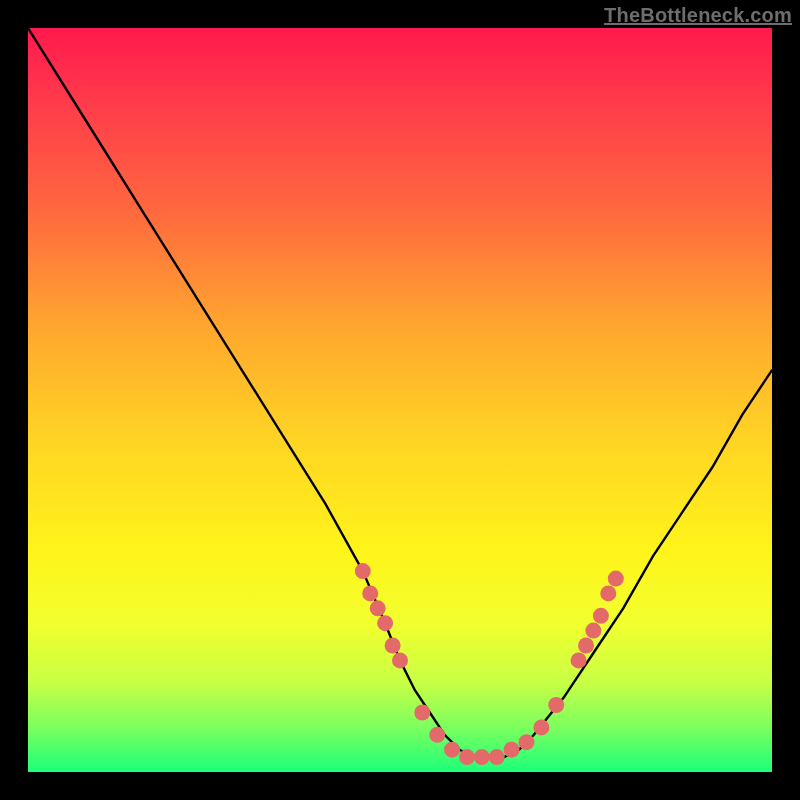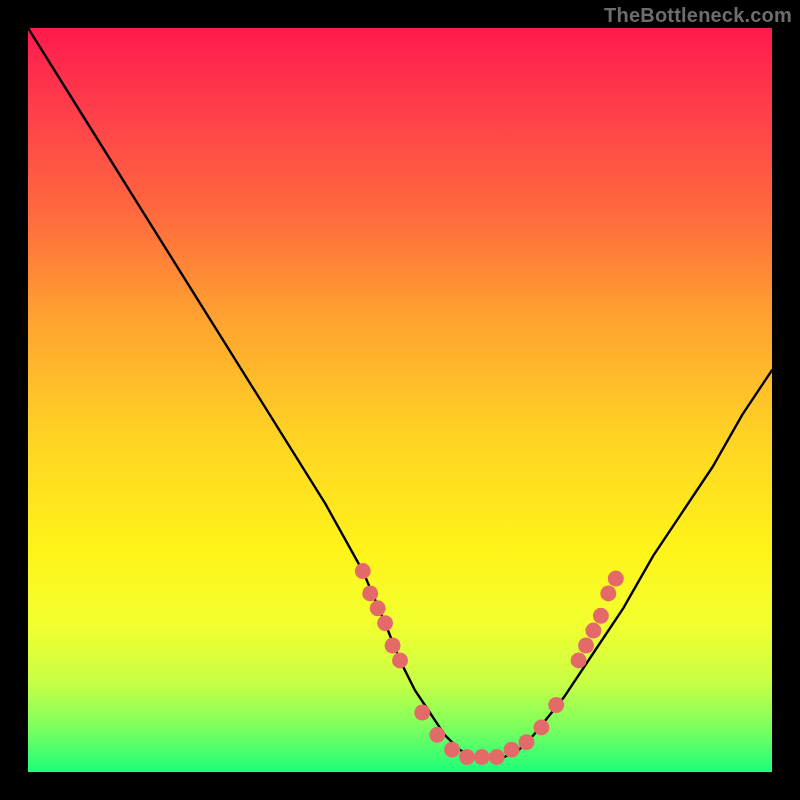--- a/index.html
+++ b/index.html
@@ -39,20 +39,21 @@
   }
   .watermark {
     position: absolute;
     top: 4px;
     right: 8px;
     color: #6d6d6d;
     font-size: 20px;
     font-weight: 600;
     letter-spacing: 0.2px;
     user-select: none;
+    text-decoration: underline;
   }
   svg.curve {
     position: absolute;
     left: 0;
     top: 0;
     width: 744px;
     height: 744px;
   }
 </style>
 </head>

